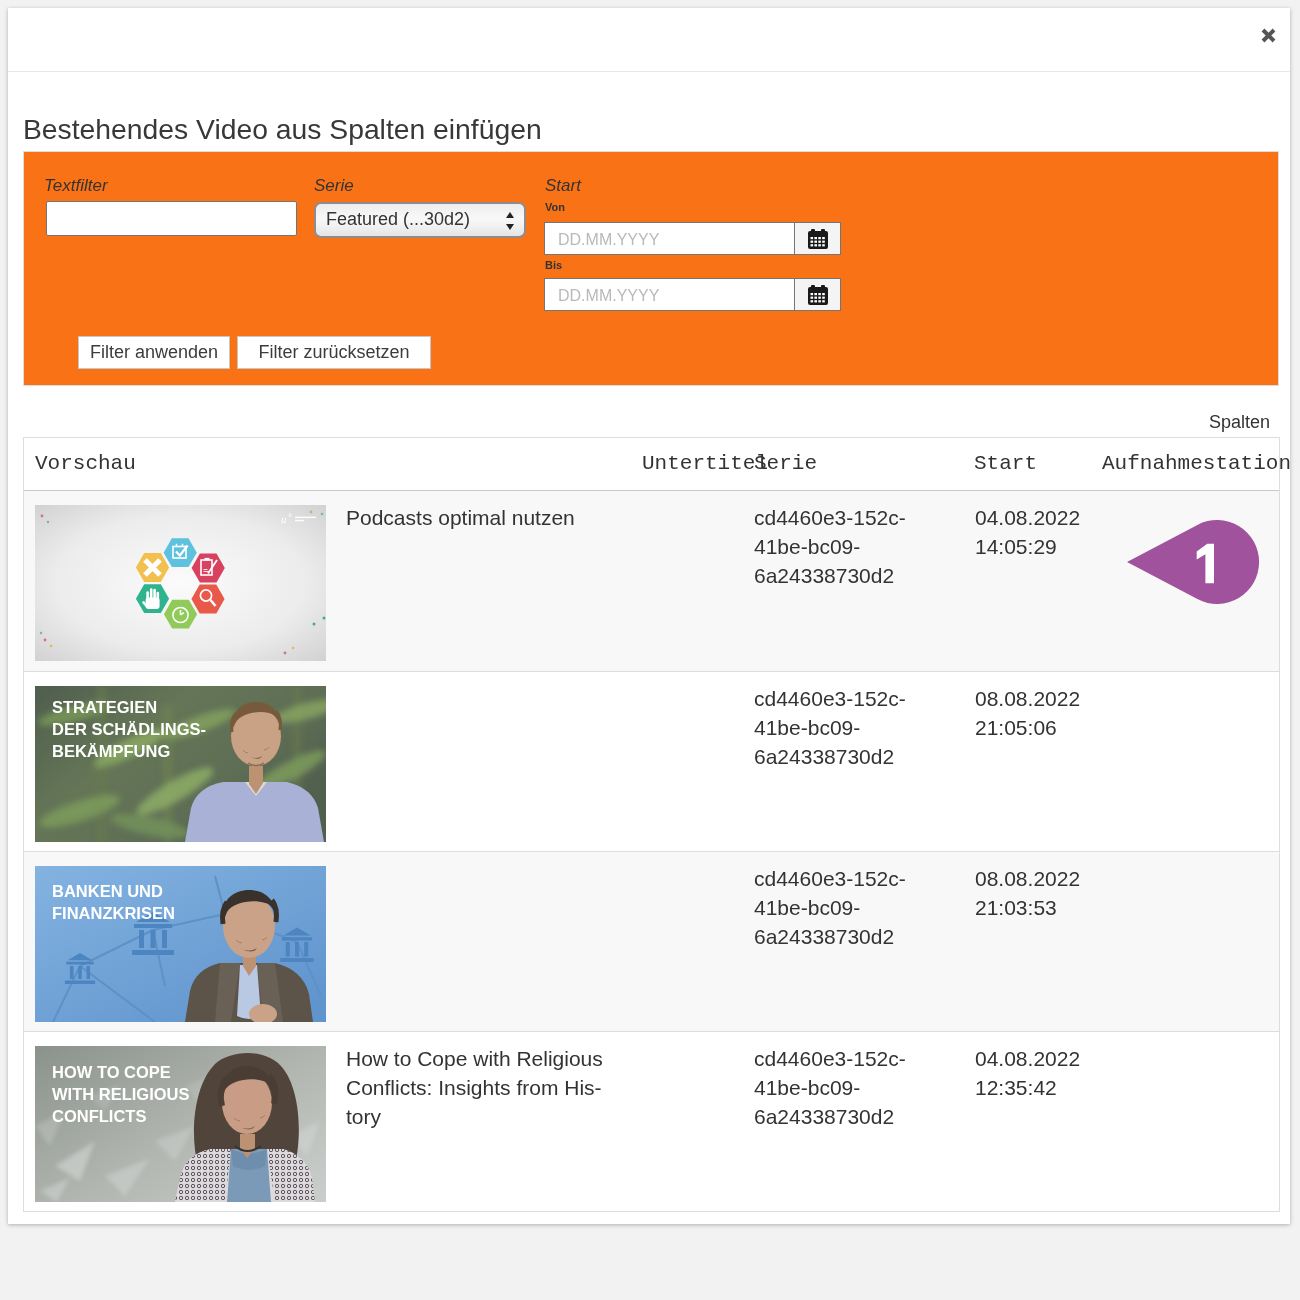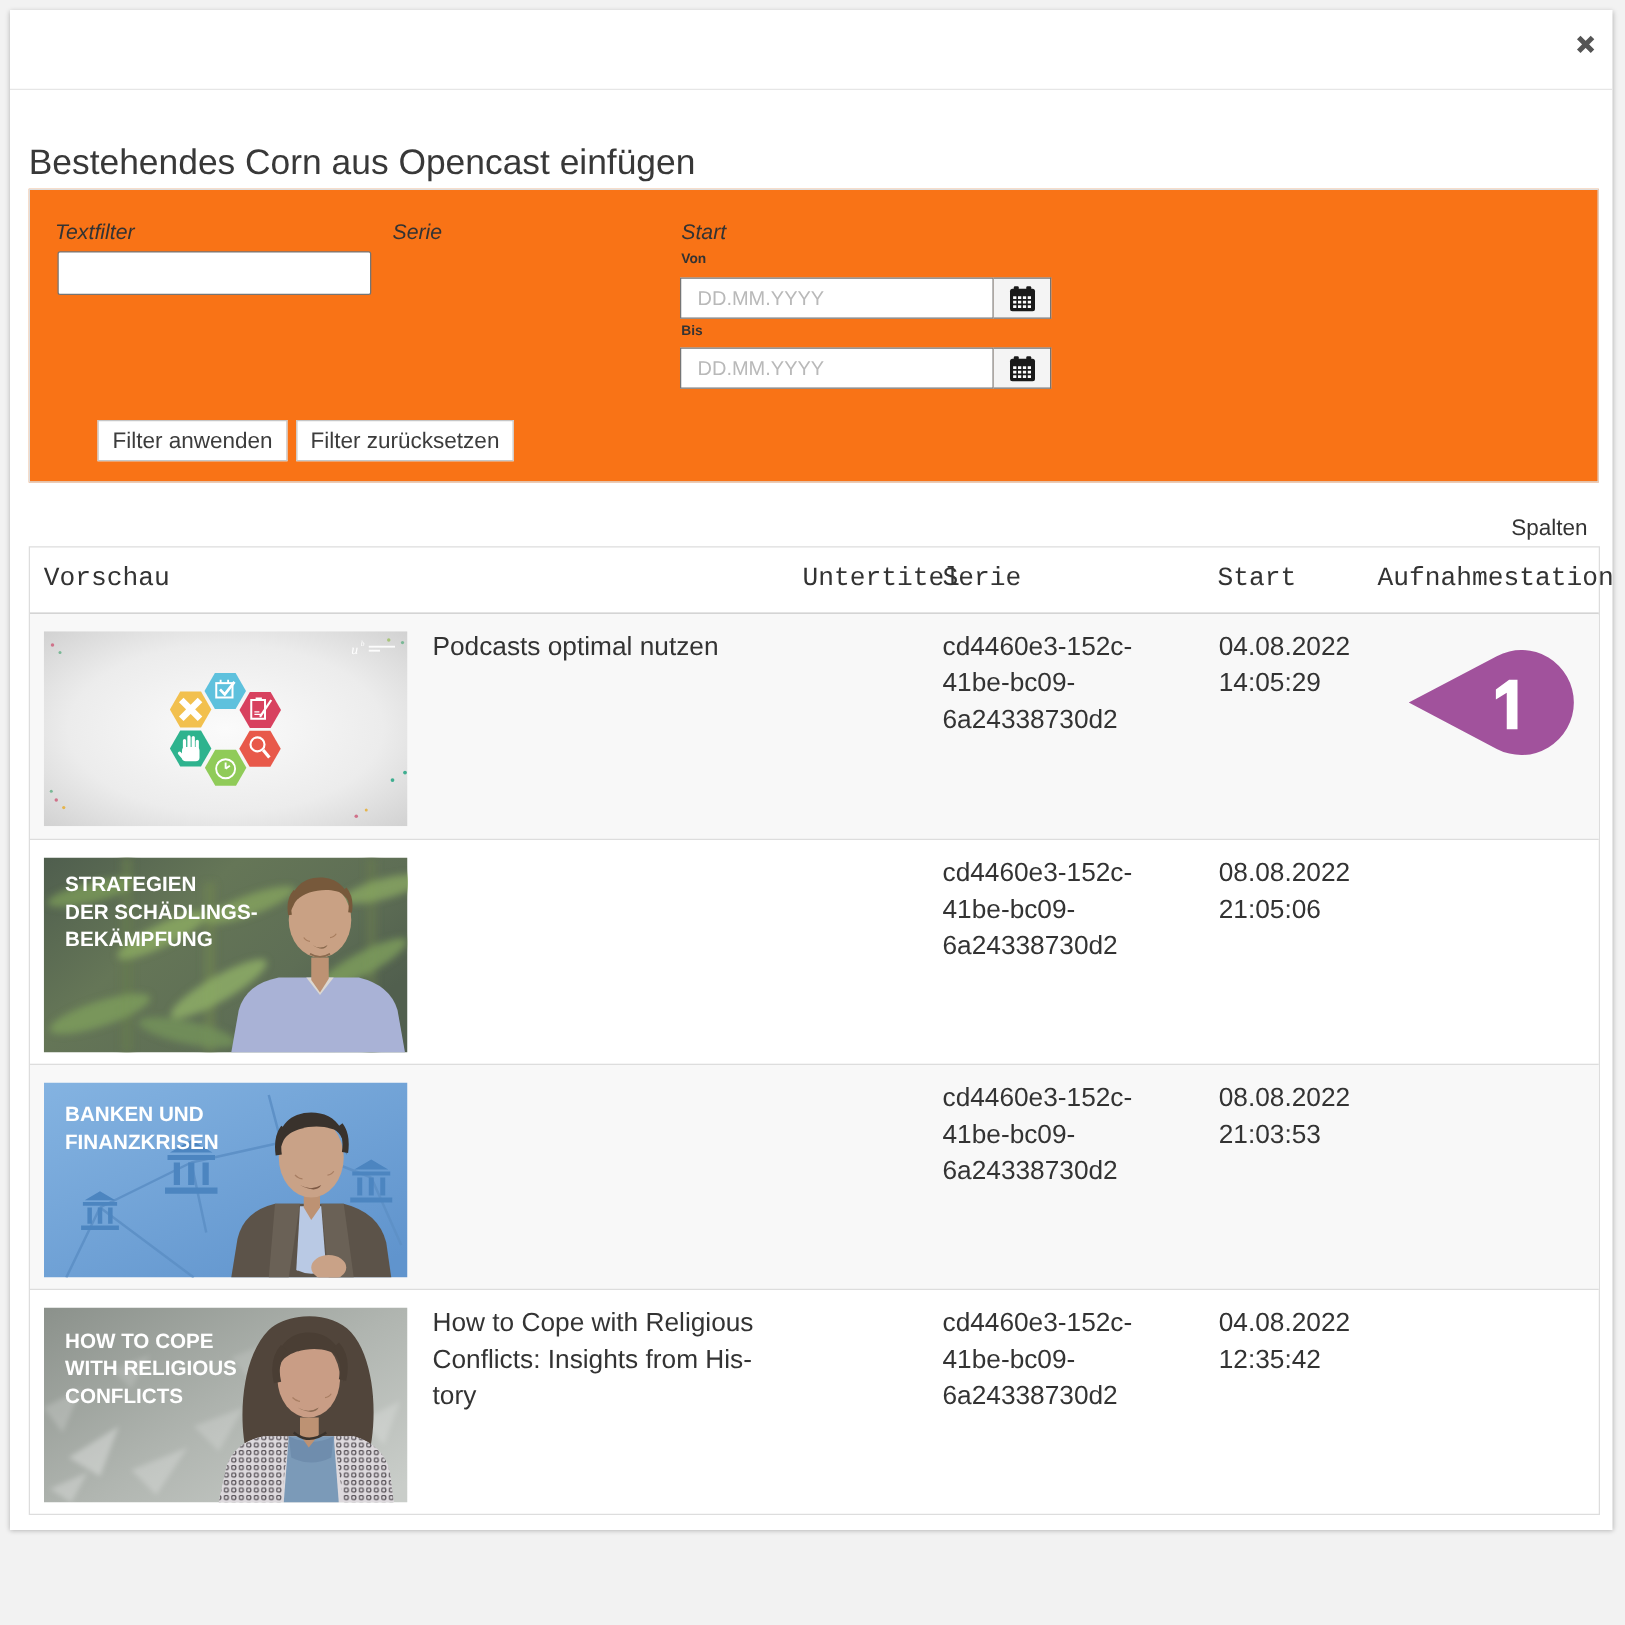--- a/index.html
+++ b/index.html
@@ -34,25 +34,32 @@
 #pin { position:absolute; left:1127px; top:520px; }
 </style>
 </head>
 <body>
 <div id="modal">
   <div id="mhead">
     <svg id="xclose" viewBox="0 0 15 15">
         <path d="M2 2 L13 13 M13 2 L2 13" stroke="#555" stroke-width="4"></path>
       </svg>
   </div>
-  <h1>Bestehendes Corn aus Opencast einfügen</h1>
+  <h1>Bestehendes Video aus Spalten einfügen</h1>
   <div id="fpanel">
     <div class="flabel" style="left:20px; top:24px;">Textfilter</div>
     <div class="tinput" style="left:22px; top:49px; width:251px; height:35px;"></div>
     <div class="flabel" style="left:290px; top:24px;">Serie</div>
+    <div id="fselect">
+      <div class="stext">Featured (...30d2)</div>
+      <svg style="position:absolute; right:9px; top:7px;" width="10" height="20" viewBox="0 0 10 20">
+        <path d="M1 7 L5 1 L9 7 Z" fill="#222"></path>
+          <path d="M1 13 L5 19 L9 13 Z" fill="#222"></path>
+      </svg>
+    </div>
     <div class="flabel" style="left:521px; top:24px;">Start</div>
     <div class="slabel" style="left:521px; top:49px;">Von</div>
     <div class="dgroup" style="left:520px; top:70px;">
       <div class="dinput">DD.MM.YYYY</div>
       <div class="dbtn"><svg width="22" height="22" viewBox="0 0 22 22" style="margin-top:5px;">
         <rect x="1" y="3" width="20" height="18" rx="2" fill="#1a1a1a"></rect>
         <rect x="4" y="1" width="4" height="4" rx="1" fill="#1a1a1a"></rect>
         <rect x="14" y="1" width="4" height="4" rx="1" fill="#1a1a1a"></rect>
         <g fill="#fff">
               <rect x="3.5" y="9" width="2.6" height="2.2"></rect>
@@ -87,21 +94,21 @@
               <rect x="11.3" y="12.6" width="2.6" height="2.2"></rect>
               <rect x="15.2" y="12.6" width="2.6" height="2.2"></rect>
         <rect x="3.5" y="16.2" width="2.6" height="2.2"></rect>
               <rect x="7.4" y="16.2" width="2.6" height="2.2"></rect>
               <rect x="11.3" y="16.2" width="2.6" height="2.2"></rect>
               <rect x="15.2" y="16.2" width="2.6" height="2.2"></rect>
             </g>
       </svg></div>
     </div>
     <div class="fbtn" style="left:22px; top:184px; width:152px;">Filter anwenden</div>
-    <div class="fbtn" style="left:181px; top:184px; width:174px;">Filter zurücksetzen</div>
+    <div class="fbtn" style="left:181px; top:184px; width:194px;">Filter zurücksetzen</div>
   </div>
   <div id="spalten">Spalten</div>
   <div id="tbl">
     <div id="thead">
       <div class="hcell" style="left:0; width:312px;">Vorschau</div>
       <div class="hcell" style="left:607px; width:112px;">Untertitel</div>
       <div class="hcell" style="left:719px; width:220px;">Serie</div>
       <div class="hcell" style="left:939px; width:128px;">Start</div>
       <div class="hcell" style="left:1067px; width:188px;">Aufnahmestation</div>
     </div>

